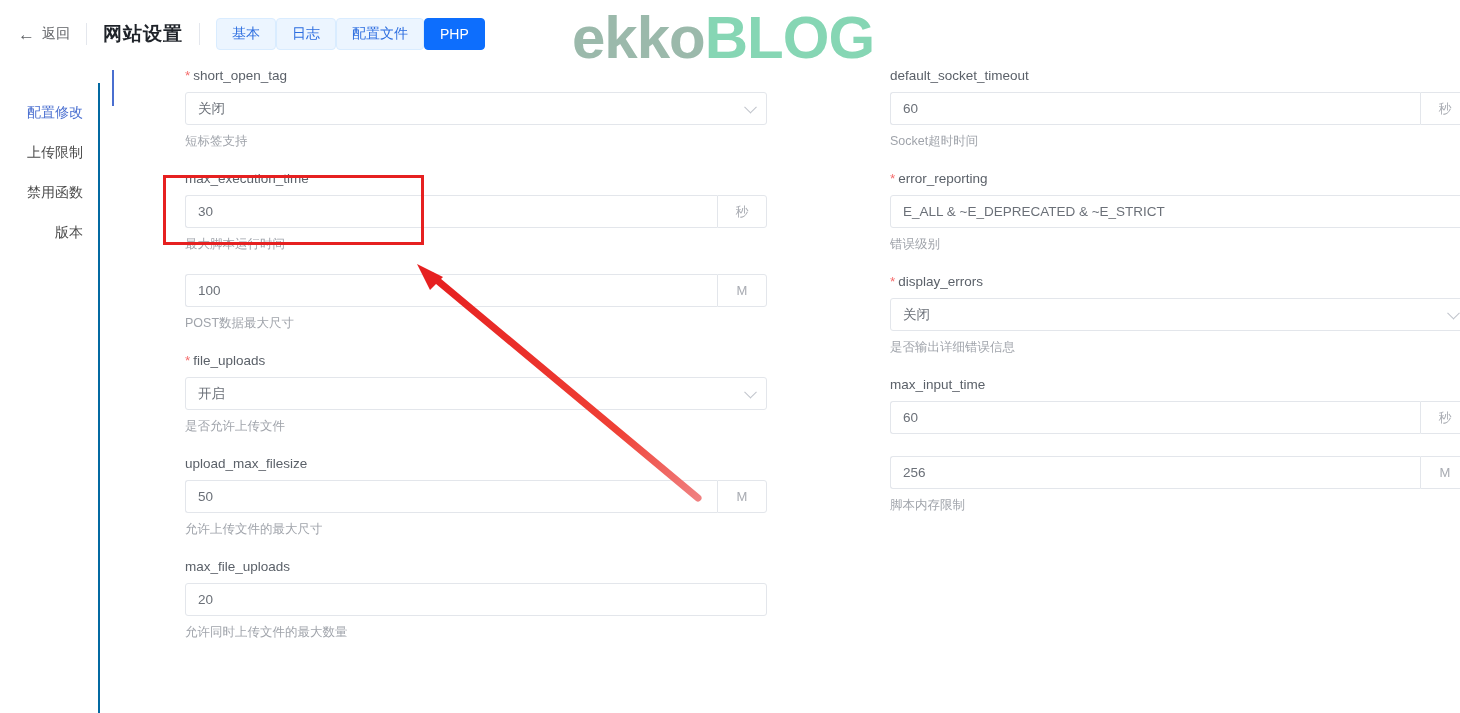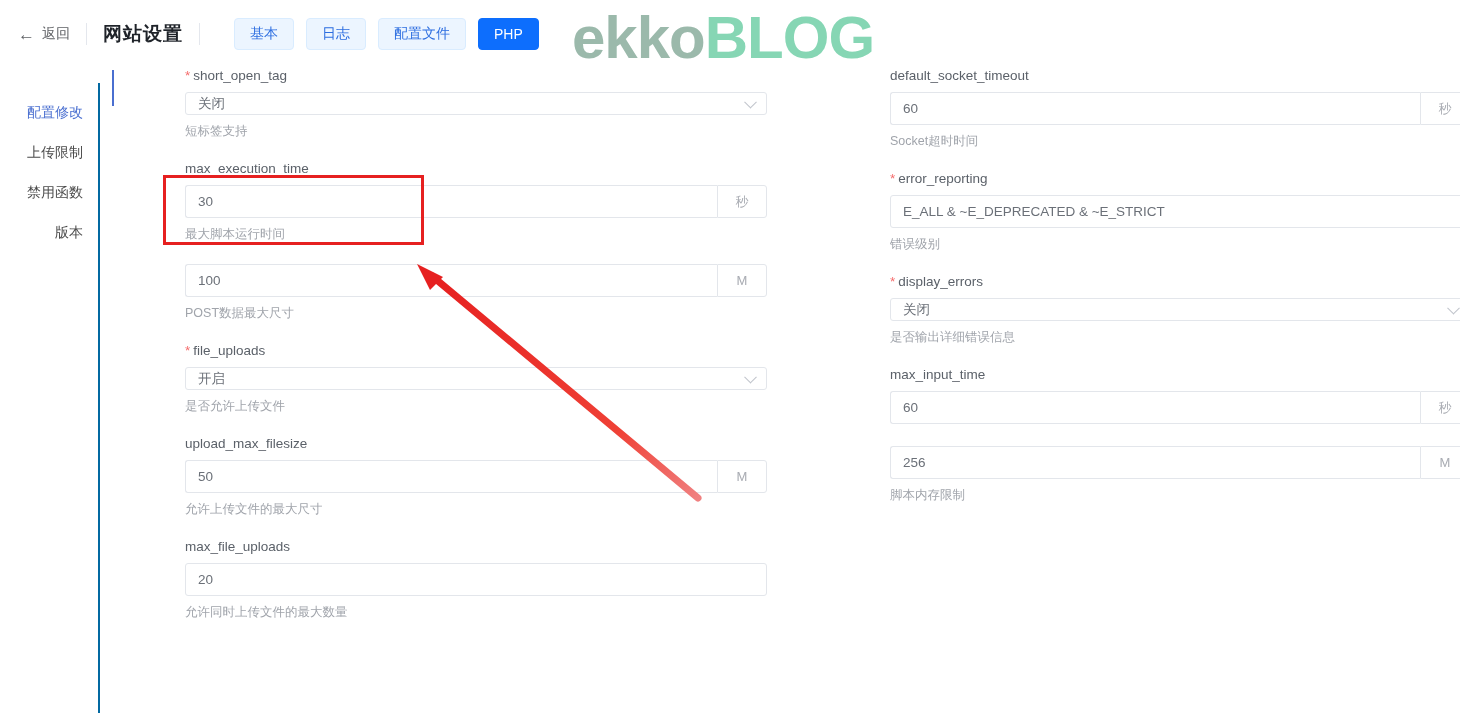--- a/index.html
+++ b/index.html
@@ -30,21 +30,21 @@
   }
   .back-arrow { font-size: 17px; line-height: 1; color: #606266; display:block; }
   .hsep {
     width: 1px; height: 22px; background: #e4e7ed;
     margin: 0 16px;
   }
   .page-title {
     font-size: 19px; font-weight: bold; color: #1f2329;
     letter-spacing: 1px;
   }
-  .tabs { display: flex; align-items: flex-end; gap: 12px; margin-left: 18px; }
+  .tabs { display: flex; align-items: flex-end; }
   .tab {
     height: 32px; min-width: 56px; padding: 0 15px;
     display: flex; align-items: center; justify-content: center;
     font-size: 14px; border-radius: 4px; cursor: pointer;
     background: #ecf5ff; border: 1px solid #d9ecff; color: #2d6ee0;
   }
   .tab.active {
     background: #0d6efd; border-color: #0d6efd; color: #ffffff;
   }
 
@@ -90,21 +90,21 @@
     border-right: none;
   }
   .suffix {
     width: 50px; height: 33px;
     border: 1px solid #e3e6eb;
     border-top-right-radius: 3px; border-bottom-right-radius: 3px;
     display: flex; align-items: center; justify-content: center;
     font-size: 13px; color: #a8abb2; background: #fff;
   }
   .select {
-    position: relative; width: 100%; height: 23px;
+    position: relative; width: 100%; height: 33px;
     border: 1px solid #e3e6eb; border-radius: 3px;
     background: #fff; display: flex; align-items: center;
     padding: 0 12px; font-size: 13.5px; color: #6b7078;
     cursor: pointer;
   }
   .chev {
     position: absolute; right: 11px; top: 50%;
     width: 9px; height: 9px;
     border-right: 1.5px solid #c0c4cc; border-bottom: 1.5px solid #c0c4cc;
     transform: translateY(-70%) rotate(45deg);

